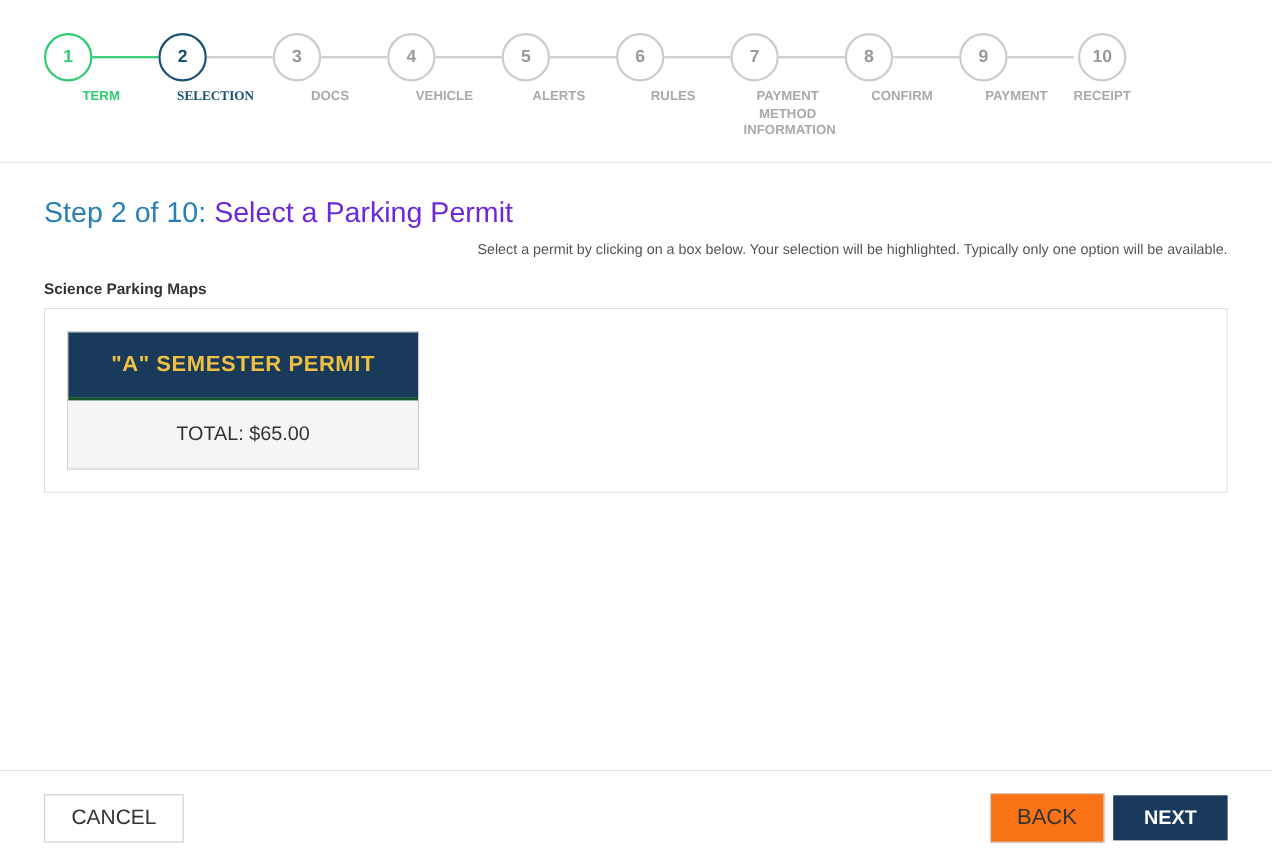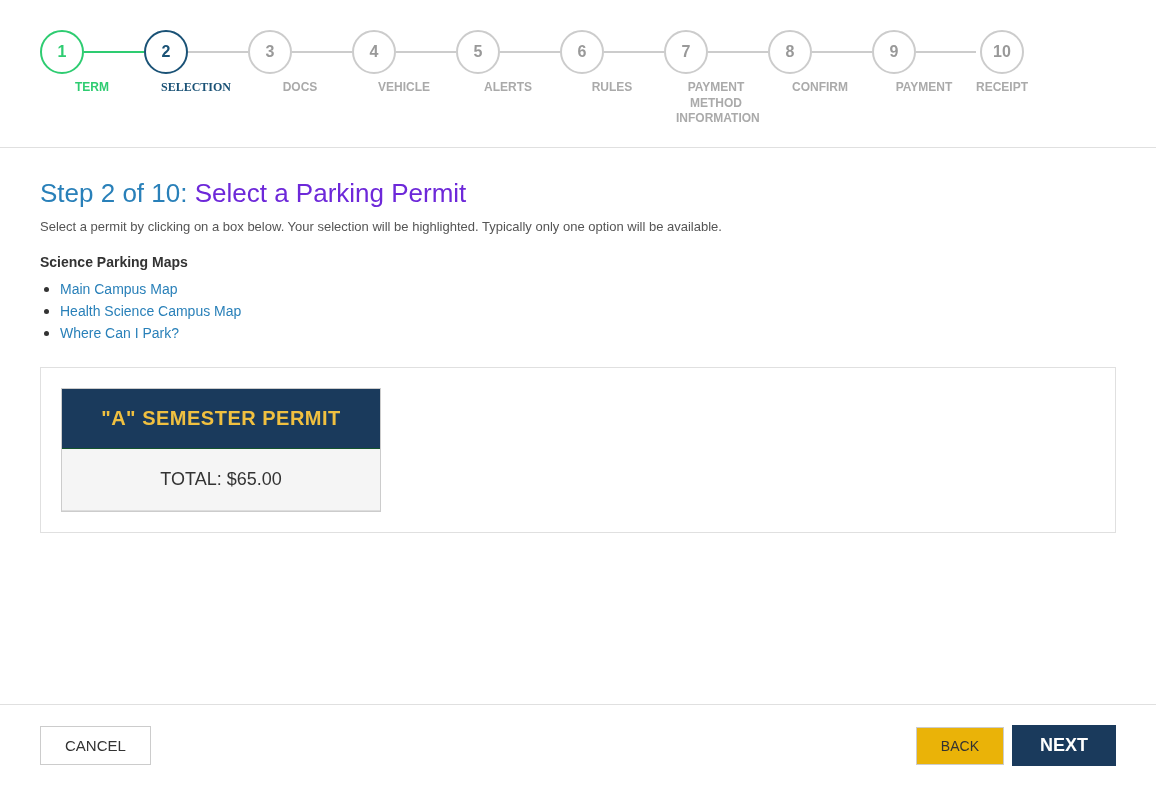--- a/index.html
+++ b/index.html
@@ -94,20 +94,21 @@
     }
     .step-heading span {
       color: #2980b9;
       font-weight: 400;
       text-align: center;
     }
     .step-description {
       font-size: 13px;
       color: #555;
       margin-bottom: 20px;
+      text-align: right;
     }
     .campus-maps-title {
       font-size: 14px;
       font-weight: bold;
       color: #333;
       margin-bottom: 10px;
     }
     .campus-maps-list {
       list-style: disc;
       padding-left: 20px;
@@ -142,21 +143,21 @@
       font-size: 20px;
       font-weight: bold;
       letter-spacing: 0.5px;
     }
     .permit-card-body {
       background: #f5f5f5;
       text-align: center;
       padding: 20px 10px;
       font-size: 18px;
       color: #333;
-      border-top: 1px solid #14532d;
+      border-top: 3px solid #14532d;
       border-bottom: 1px solid #ddd;
     }
     .permit-card-footer {
       background: #7dc142;
       color: #fff;
       text-align: center;
       padding: 14px 10px;
       font-size: 12px;
       font-weight: bold;
       letter-spacing: 0.3px;
@@ -172,29 +173,29 @@
       position: fixed;
       bottom: 0;
       width: 1156px;
       background: #fff;
     }
     .btn-cancel {
       border: 1px solid #ccc;
       background: #fff;
       color: #333;
       padding: 10px 24px;
-      font-size: 15px;
+      font-size: 19px;
       cursor: pointer;
     }
     .btn-back {
       border: 1px solid #ccc;
-      background: #eab308;
+      background: #f97316;
       color: #333;
       padding: 10px 24px;
-      font-size: 14px;
+      font-size: 20px;
       cursor: pointer;
       margin-right: 8px;
     }
     .btn-next {
       border: none;
       background: #1a3a5c;
       color: #fff;
       padding: 10px 28px;
       font-size: 18px;
       cursor: pointer;
@@ -297,31 +298,20 @@
 
   <h1 class="step-heading">
     <span>Step 2 of 10: </span>
     <span style="color:#6d28d9;">Select a Parking Permit</span>
   </h1>
 
   <p class="step-description">Select a permit by clicking on a box below. Your selection will be highlighted. Typically only one option will be available.</p>
 
   <div class="campus-maps-title">Science Parking Maps</div>
 
-  <ul class="campus-maps-list">
-    <li>
-      <a href="#">Main Campus Map</a>
-    </li>
-    <li>
-      <a href="#">Health Science Campus Map</a>
-    </li>
-    <li>
-      <a href="#">Where Can I Park?</a>
-    </li>
-  </ul>
 
   <div class="permit-card-wrapper">
     <div class="permit-card">
       <div class="permit-card-header">"A" SEMESTER PERMIT</div>
       <div class="permit-card-body">TOTAL: $65.00</div>
     </div>
   </div>
 
 </div>
 

